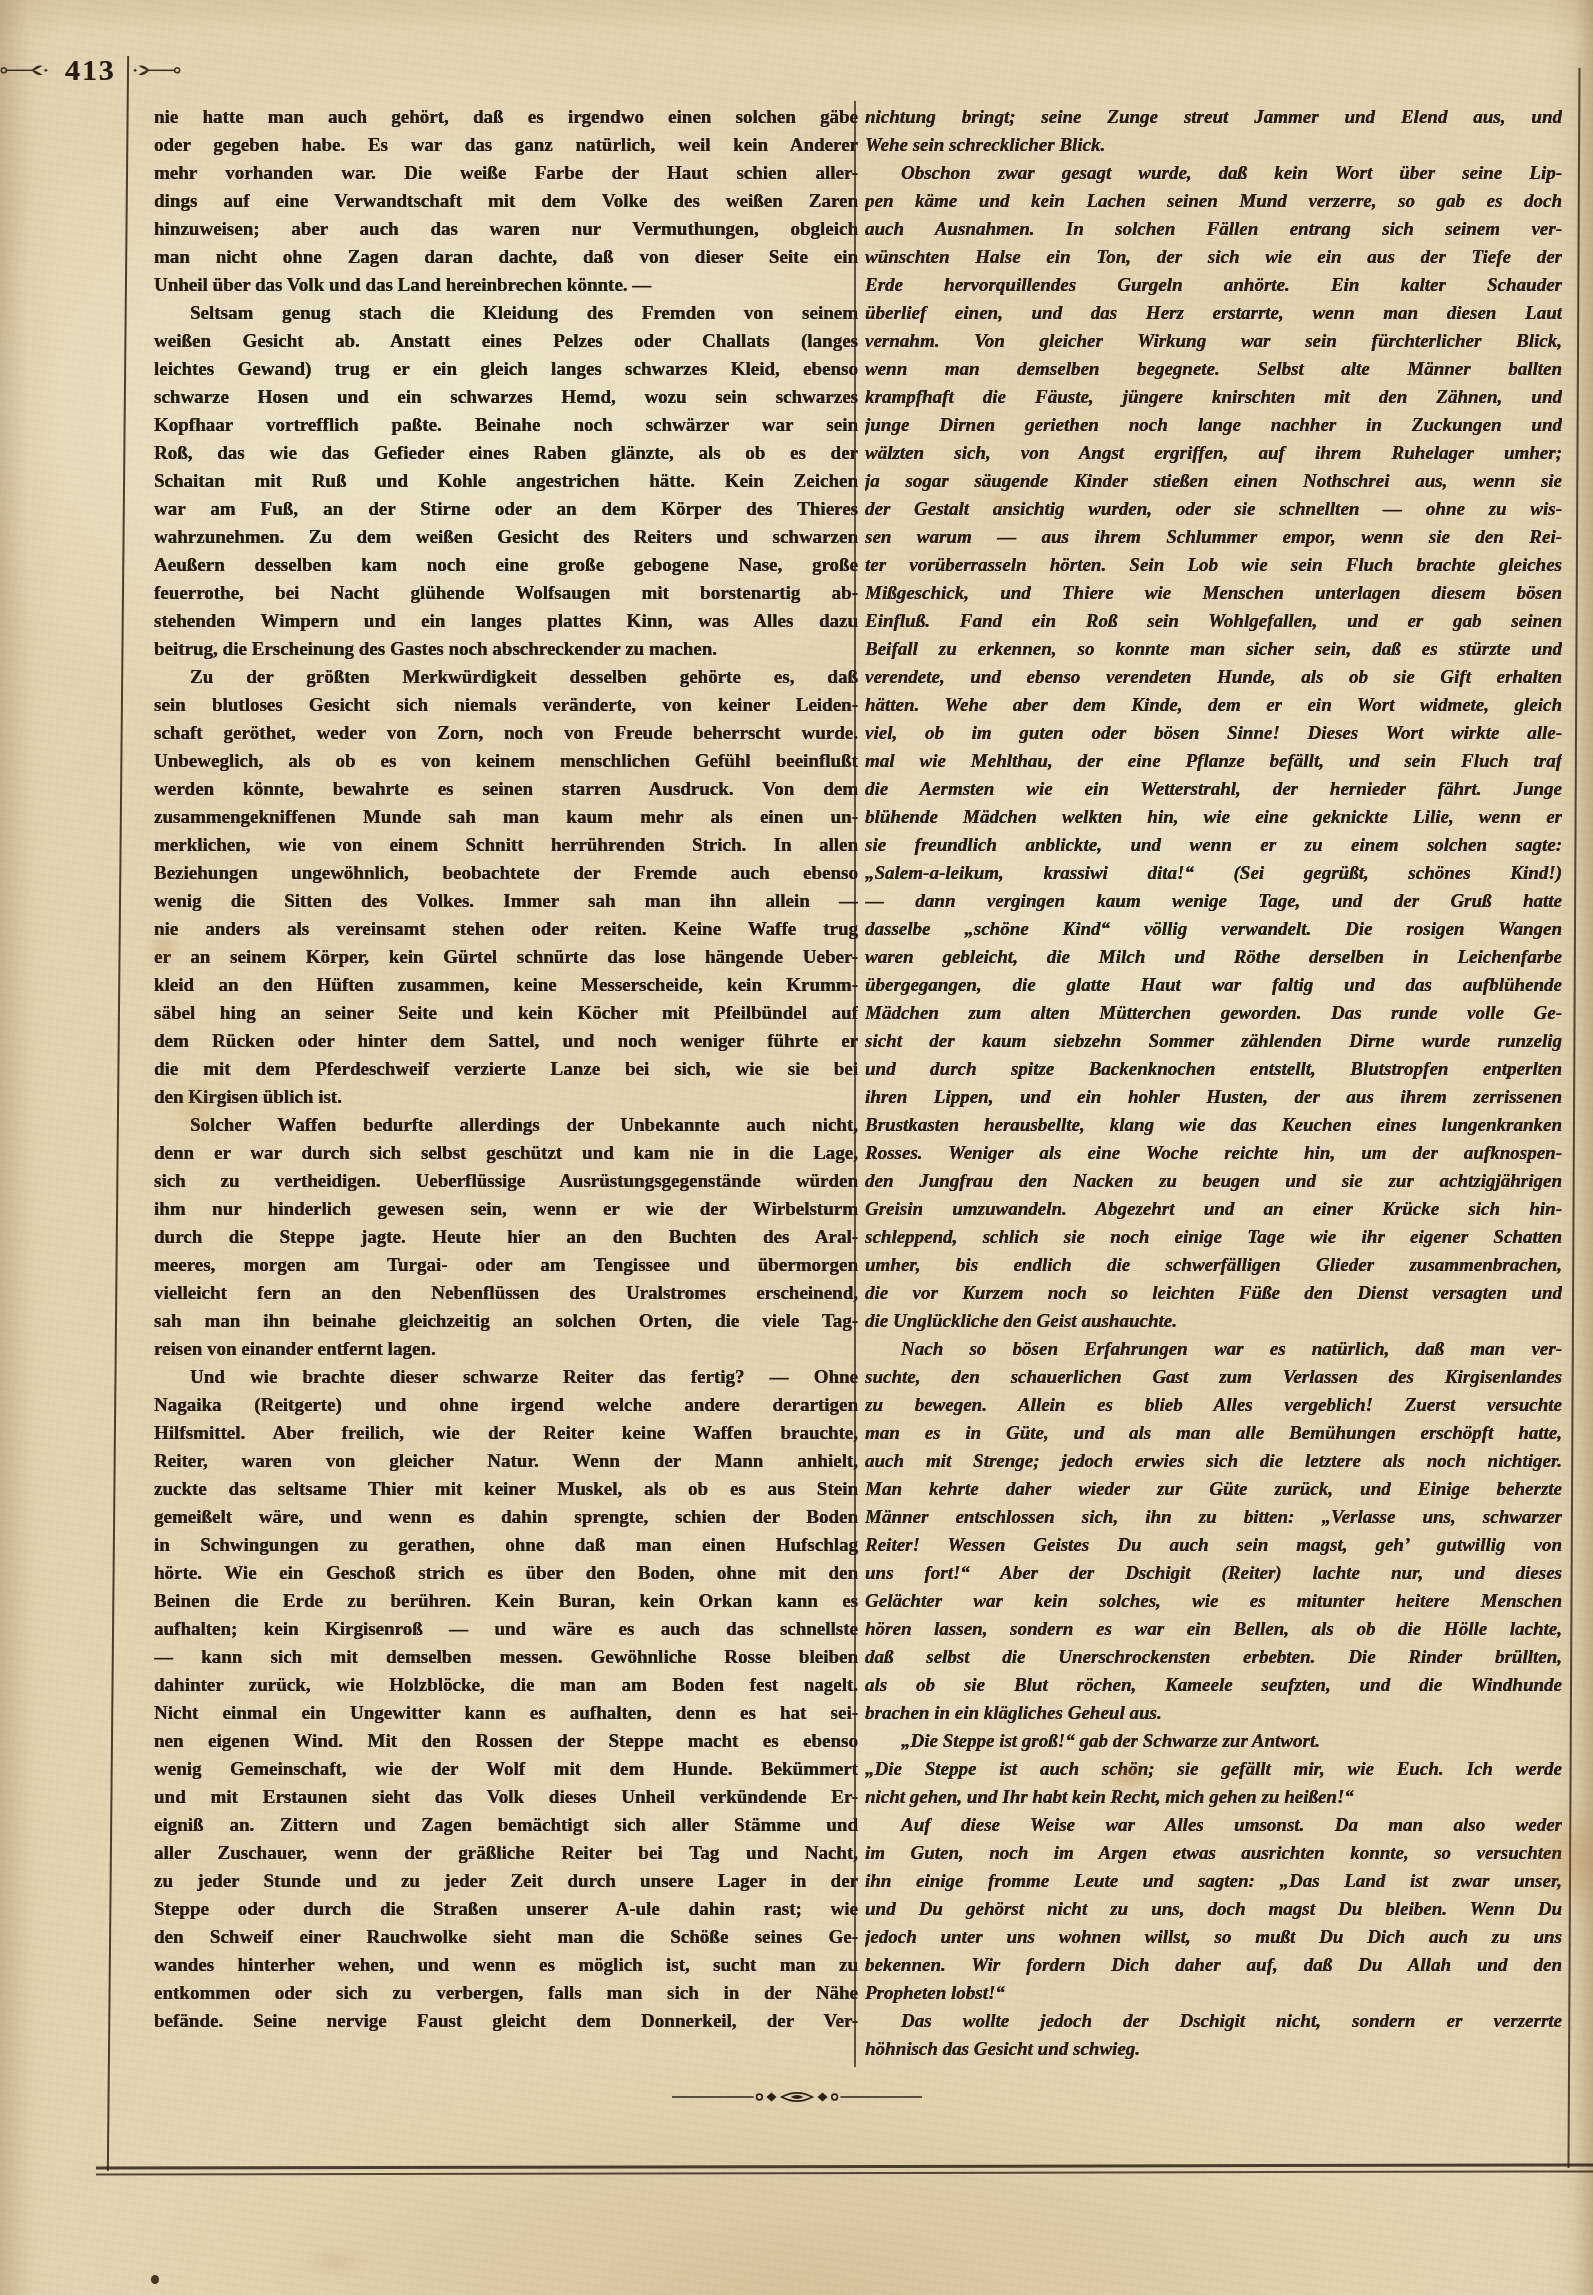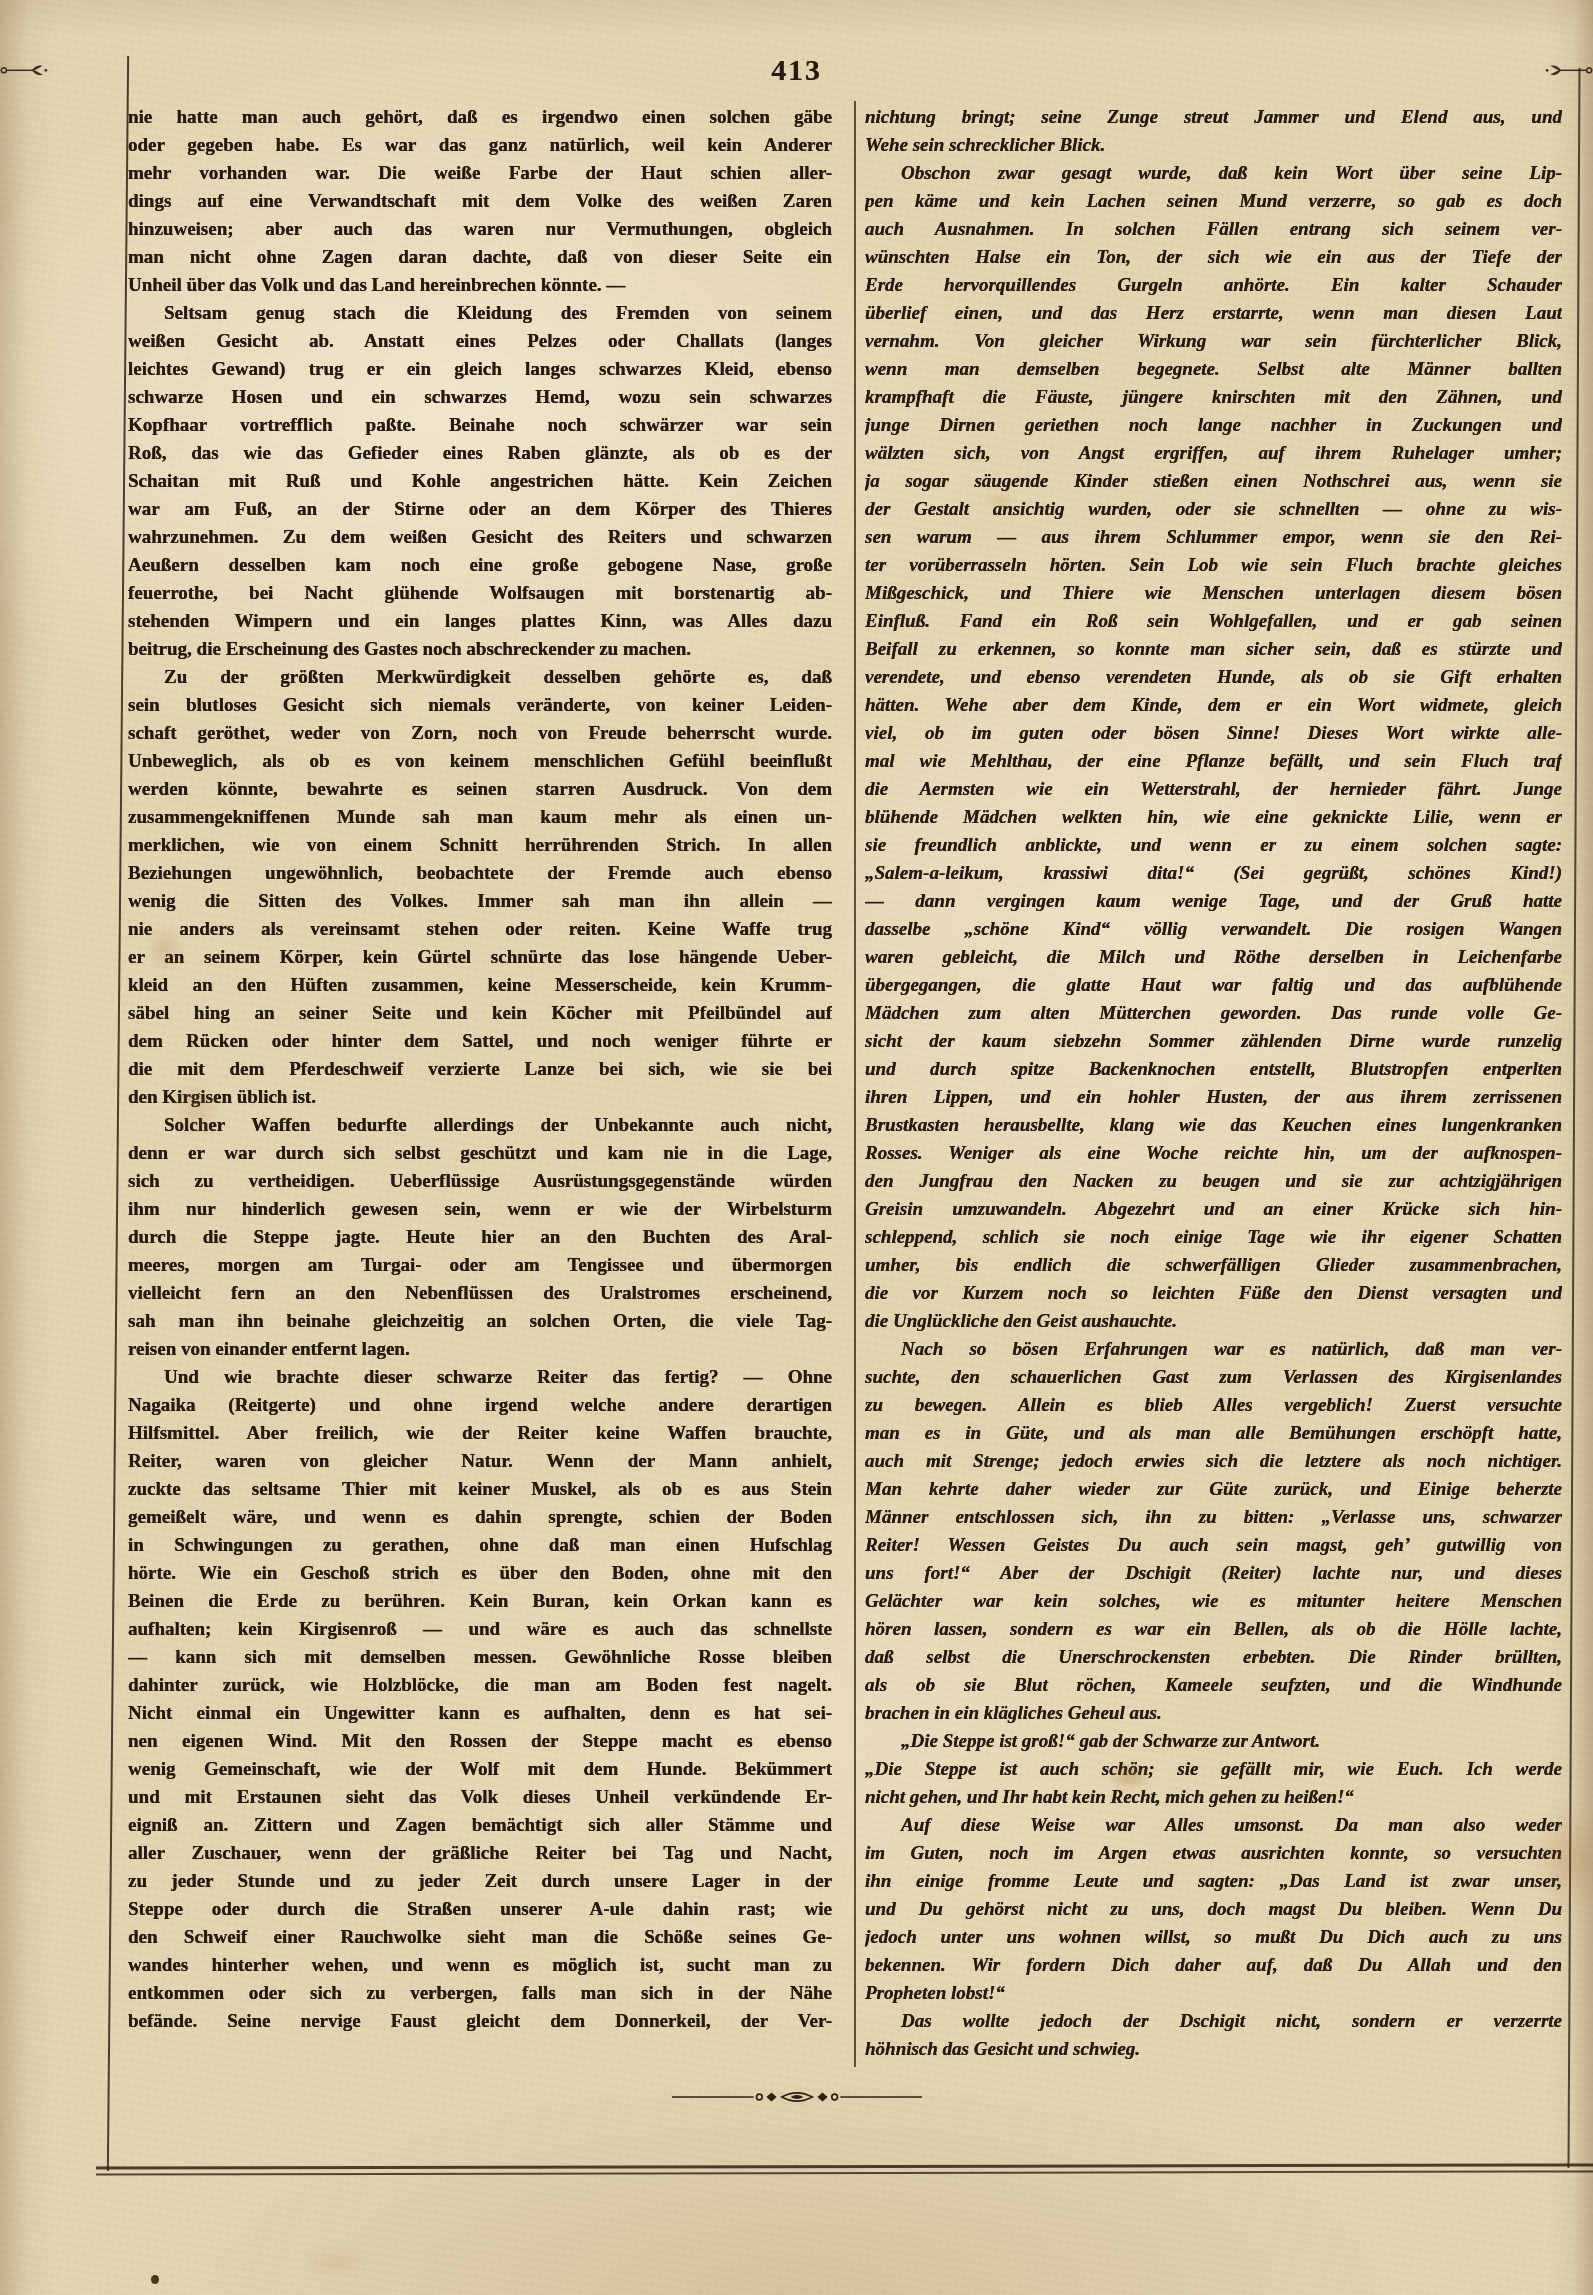--- a/index.html
+++ b/index.html
@@ -18,32 +18,32 @@
       radial-gradient(893px 319px at 50% 100%, rgba(150,115,65,.18), transparent 75%),
       linear-gradient(90deg, rgba(120,90,50,.28), rgba(120,90,50,.05) 29px, transparent 61px),
       linear-gradient(270deg, rgba(110,80,45,.30), rgba(110,80,45,.08) 19px, transparent 48px),
       linear-gradient(180deg, rgba(130,100,60,.12), transparent 38px),
       repeating-linear-gradient(8deg, rgba(170,140,95,.05) 0 2.6px, transparent 2.6px 8.3px),
       repeating-linear-gradient(98deg, rgba(255,252,240,.06) 0 1.9px, transparent 1.9px 7px);
     color:#241a10;
   }
   .header{
     position:absolute;top:52px;left:0;width:1593px;height:36px;
-    display:flex;justify-content:space-between;align-items:center;gap:14px;
+    display:flex;justify-content:flex-start;align-items:center;gap:14px;
   }
   .page-number{
     font-size:30px;font-weight:700;letter-spacing:1.9px;
     text-shadow:0 0 0.6px rgba(35,24,12,.6);
   }
   .flourish{opacity:.9;}
   .col{
     position:absolute;top:103px;font-size:19px;font-weight:700;
     text-shadow:0 0 0.4px rgba(30,20,10,.75), 0.3px 0.3px 0.6px rgba(40,28,16,.4);
   }
-  .col-left{left:128px;width:704px;}
+  .col-left{left:154px;width:704px;}
   .col-right{left:865px;width:697px;font-style:italic;}
   .line{
     height:28px;line-height:28px;
     text-align:justify;text-align-last:justify;
     overflow:hidden;white-space:normal;
   }
   .line.ind{text-indent:36px;}
   .line.end{text-align-last:left;}
   .line.split{display:flex;justify-content:space-between;text-align-last:left;flex-direction:column;}
   .rule{position:absolute;background:#2e2215;}

